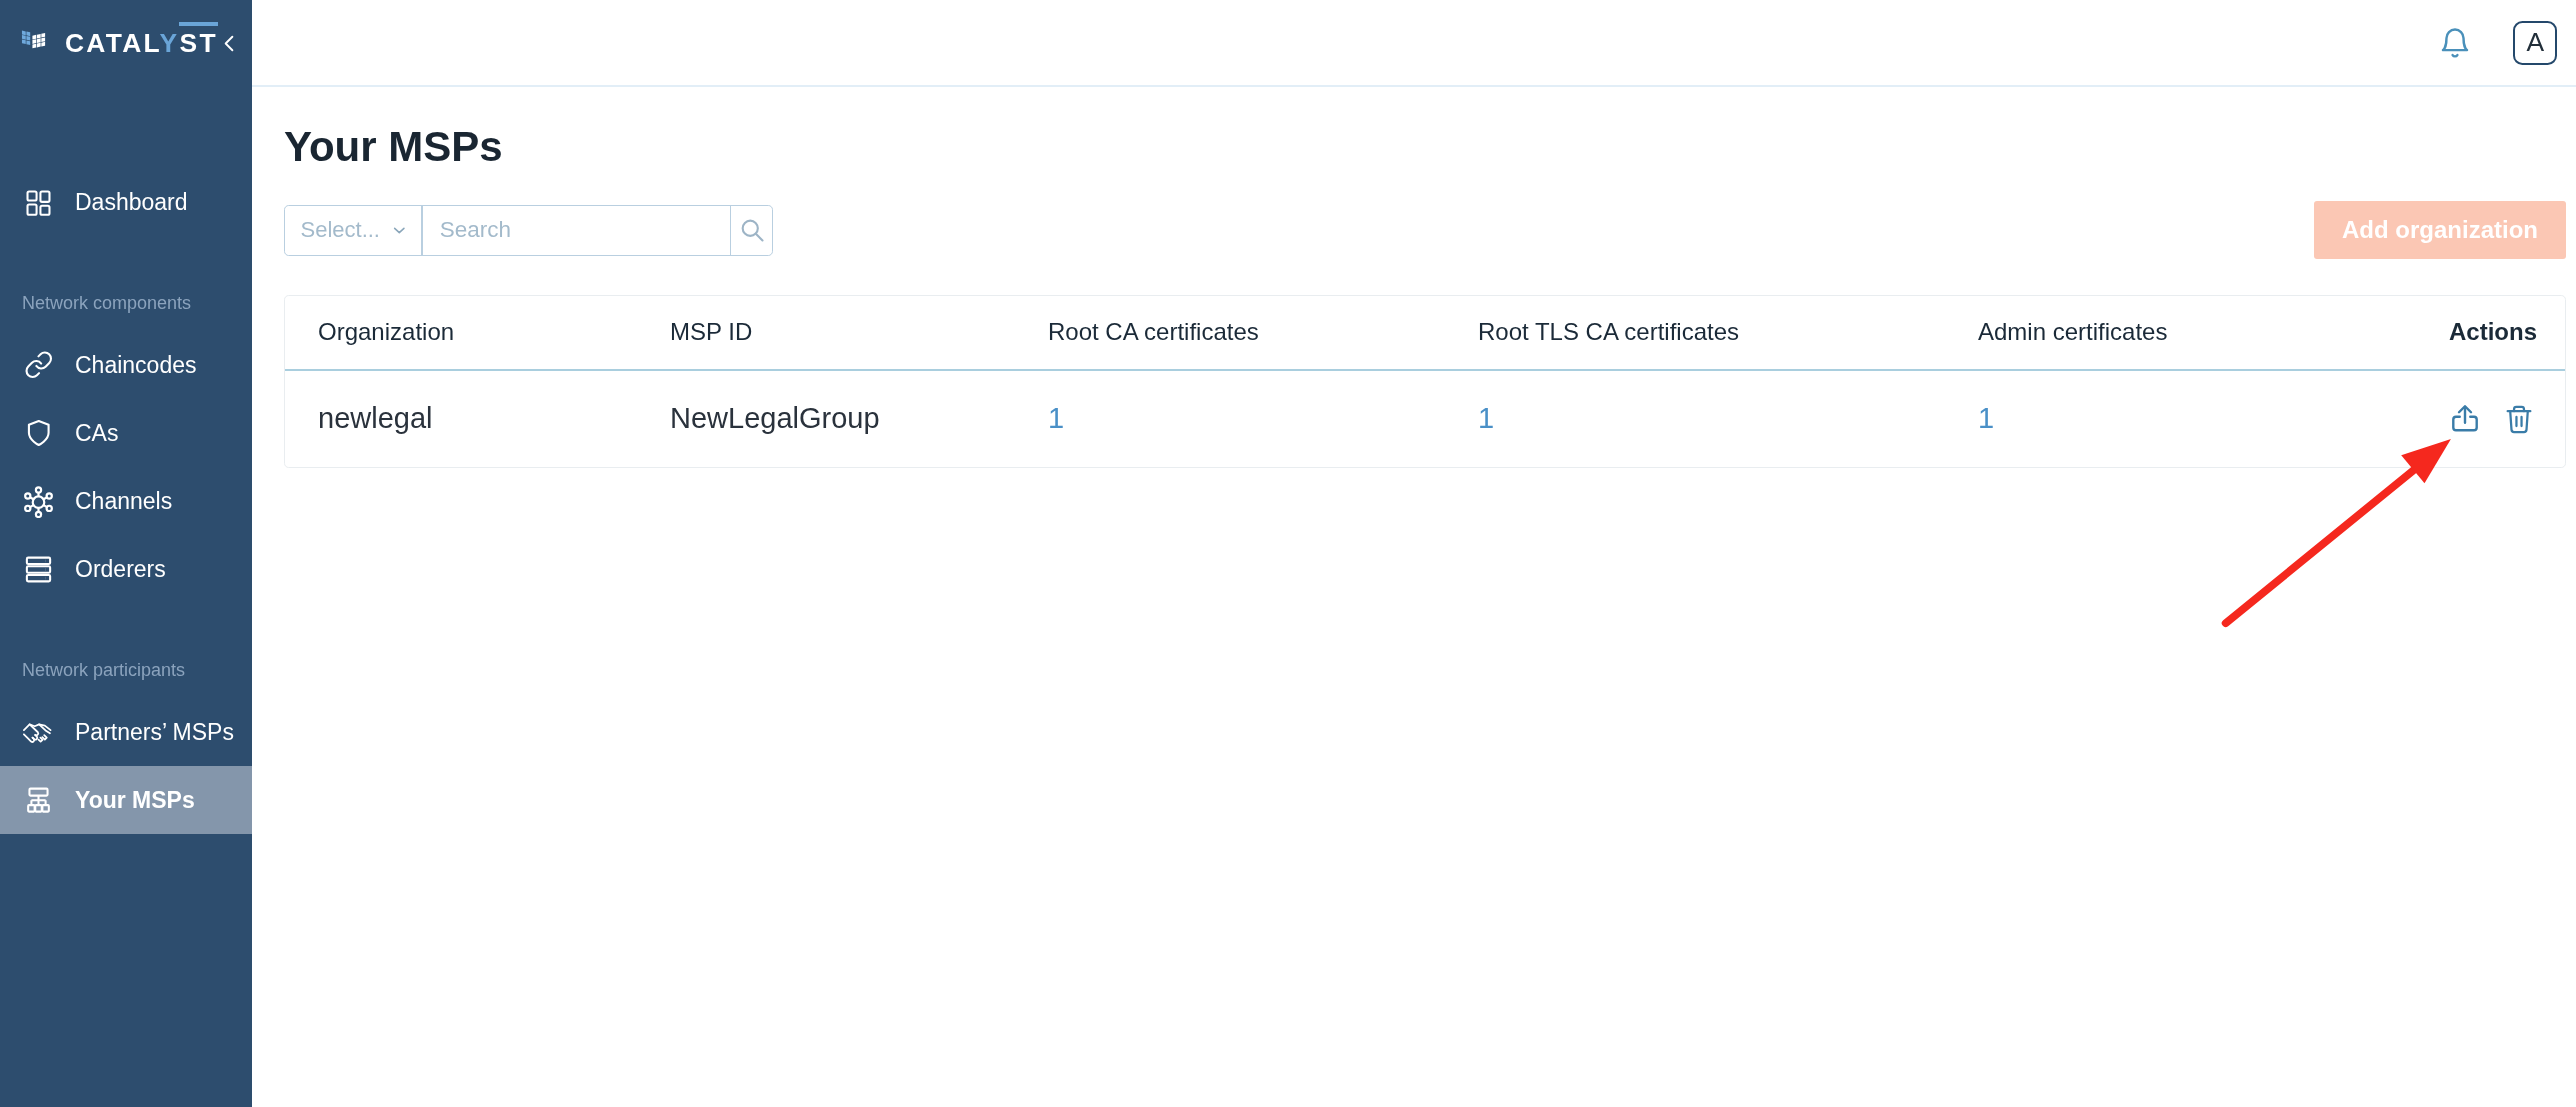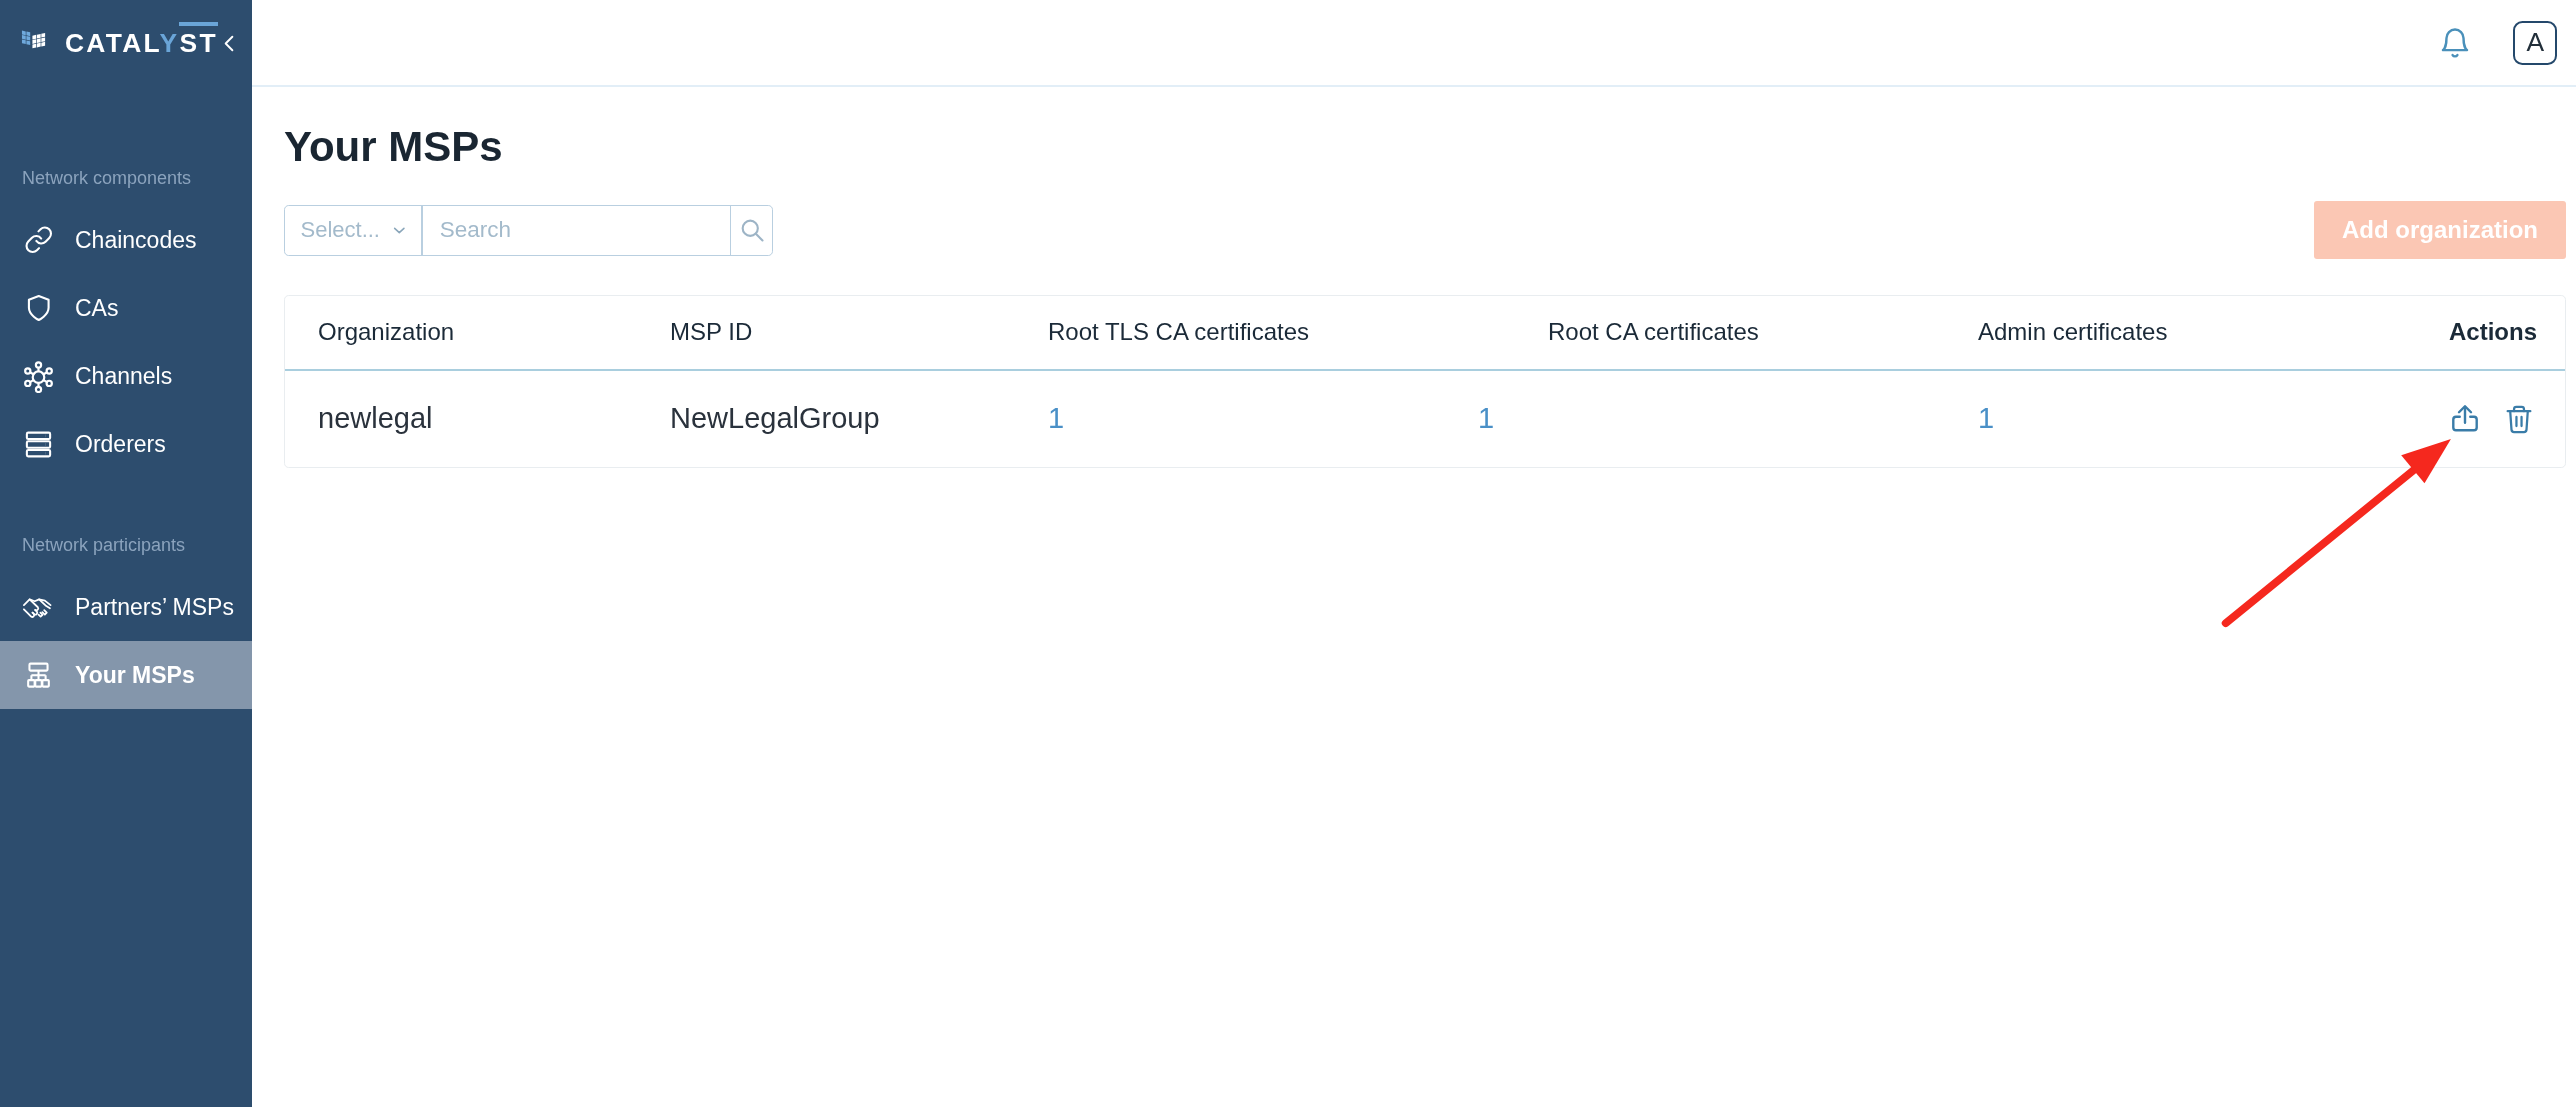--- a/index.html
+++ b/index.html
@@ -86,20 +86,31 @@
       </svg>
       <div class="logo-text"><span>CATAL</span><span class="accent">Y</span><span class="overbar">ST</span></div>
       <button class="collapse-btn">
         <svg width="23" height="23" viewBox="0 0 24 24" fill="none" stroke="#ffffff" stroke-width="2" stroke-linecap="round" stroke-linejoin="round">
             <polyline points="15 5 8 12 15 19"></polyline>
           </svg>
       </button>
     </div>
 
     <nav>
+      <div class="nav-item">
+        <span class="nav-icon">
+          <svg width="31" height="31" viewBox="0 0 24 24" fill="none" stroke="#ffffff" stroke-width="1.6" stroke-linejoin="round">
+            <rect x="3.5" y="3.5" width="7" height="7" rx="1.2"></rect>
+              <rect x="3.5" y="13.5" width="7" height="8" rx="1.2"></rect>
+            <rect x="13.5" y="3.5" width="7" height="8" rx="1.2"></rect>
+              <rect x="13.5" y="14.5" width="7" height="7" rx="1.2"></rect>
+          </svg>
+        </span>
+        <span class="nav-label">Dashboard</span>
+      </div>
 
       <div class="nav-section">Network components</div>
 
 
       <div class="nav-item">
         <span class="nav-icon">
           <svg width="29.5" height="29.5" viewBox="0 0 24 24" fill="none" stroke="#ffffff" stroke-width="1.7" stroke-linecap="round" stroke-linejoin="round">
             <path d="M10 13a5 5 0 0 0 7.54.54l3-3a5 5 0 0 0-7.07-7.07l-1.72 1.71"></path>
             <path d="M14 11a5 5 0 0 0-7.54-.54l-3 3a5 5 0 0 0 7.07 7.07l1.71-1.71"></path>
           </svg>
@@ -221,22 +232,22 @@
               </svg>
           </button>
         </div>
         <button class="add-btn">Add organization</button>
       </div>
 
       <div class="msp-table">
         <div class="thead">
           <div class="cell c1">Organization</div>
           <div class="cell c2">MSP ID</div>
+          <div class="cell c3">Root CA certificates</div>
           <div class="cell c4">Root TLS CA certificates</div>
-          <div class="cell c3">Root CA certificates</div>
           <div class="cell c5">Admin certificates</div>
           <div class="cell c6">Actions</div>
         </div>
         <div class="trow">
           <div class="cell c1">newlegal</div>
           <div class="cell c2">NewLegalGroup</div>
           <div class="cell c3"><a class="count-link">1</a></div>
           <div class="cell c4"><a class="count-link">1</a></div>
           <div class="cell c5"><a class="count-link">1</a></div>
           <div class="cell c6">

